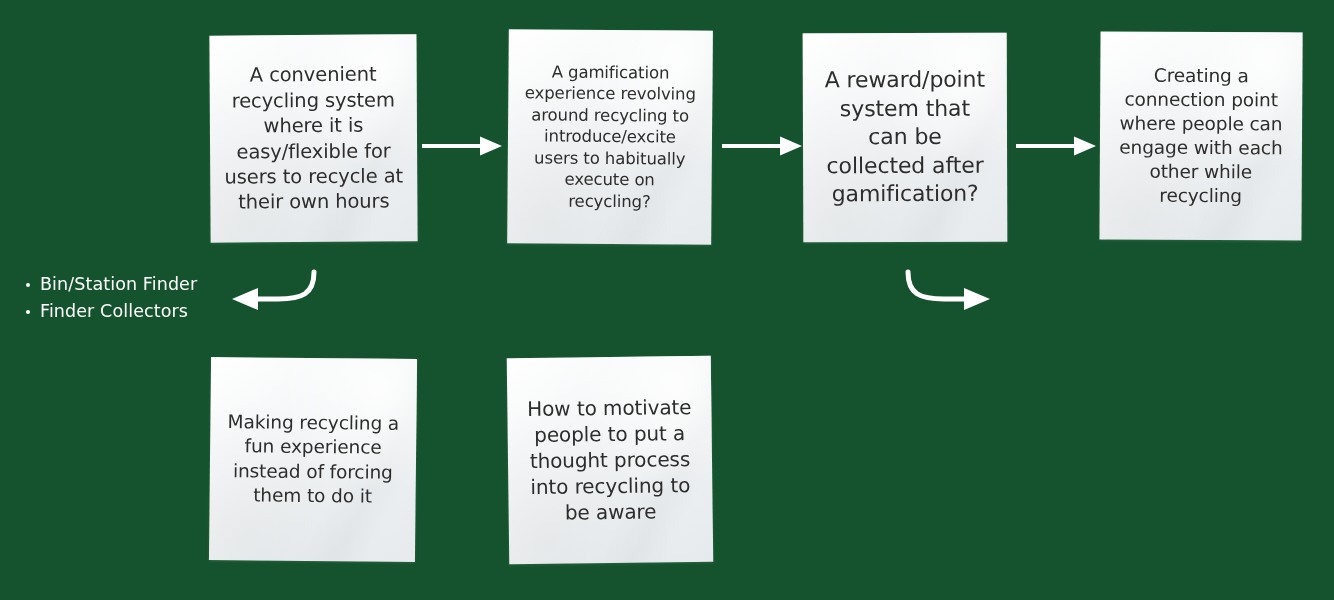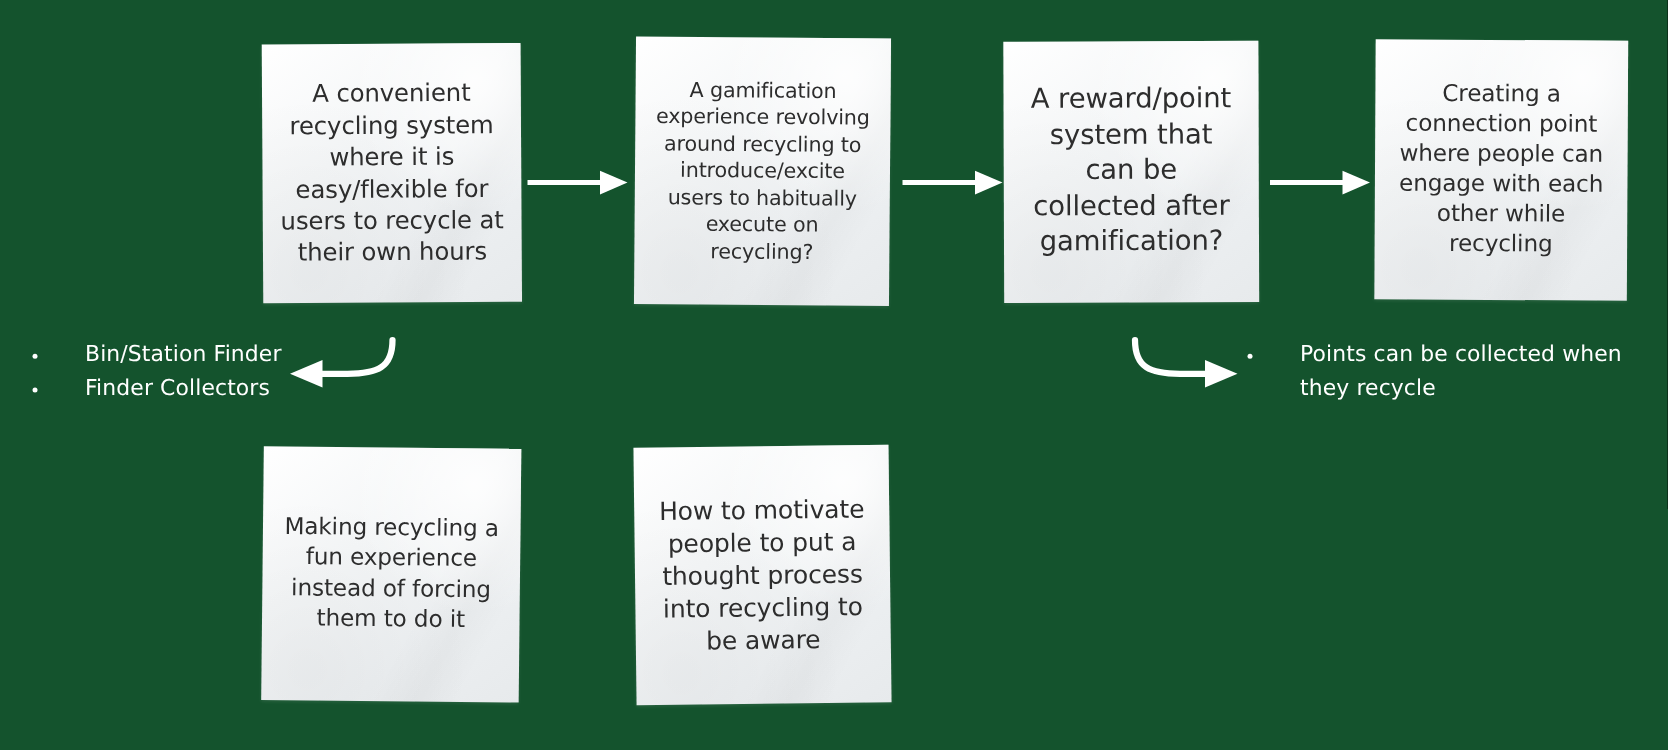--- a/index.html
+++ b/index.html
@@ -112,21 +112,21 @@
     align-items: flex-start;
     gap: 10px;
   }
   .bullet-dot {
     flex: 0 0 auto;
     width: 4px; height: 4px;
     background: #ffffff;
     border-radius: 50%;
     margin-top: 12px;
   }
-  .bullet-label { white-space: pre-line; margin-left: 28px; }
+  .bullet-label { white-space: pre-line; }
 
   #bullets-left  { left: 26px;  top: 271px; width: 230px; }
   #bullets-right { left: 998px; top: 271px; width: 330px; }
 </style>
 </head>
 <body>
 
 <div id="board">
 
   <div class="note" id="note-1">
@@ -209,21 +209,14 @@
     <div class="bullet-row">
       <span class="bullet-dot"></span>
       <span class="bullet-label">Bin/Station Finder</span>
     </div>
     <div class="bullet-row">
       <span class="bullet-dot"></span>
       <span class="bullet-label">Finder Collectors</span>
     </div>
   </div>
 
-  <div class="bullets" id="bullets-right">
-    <div class="bullet-row">
-      <span class="bullet-dot"></span>
-      <span class="bullet-label">Points can be collected when
-they recycle</span>
-    </div>
-  </div>
 
 </div>
 
 </body></html>

